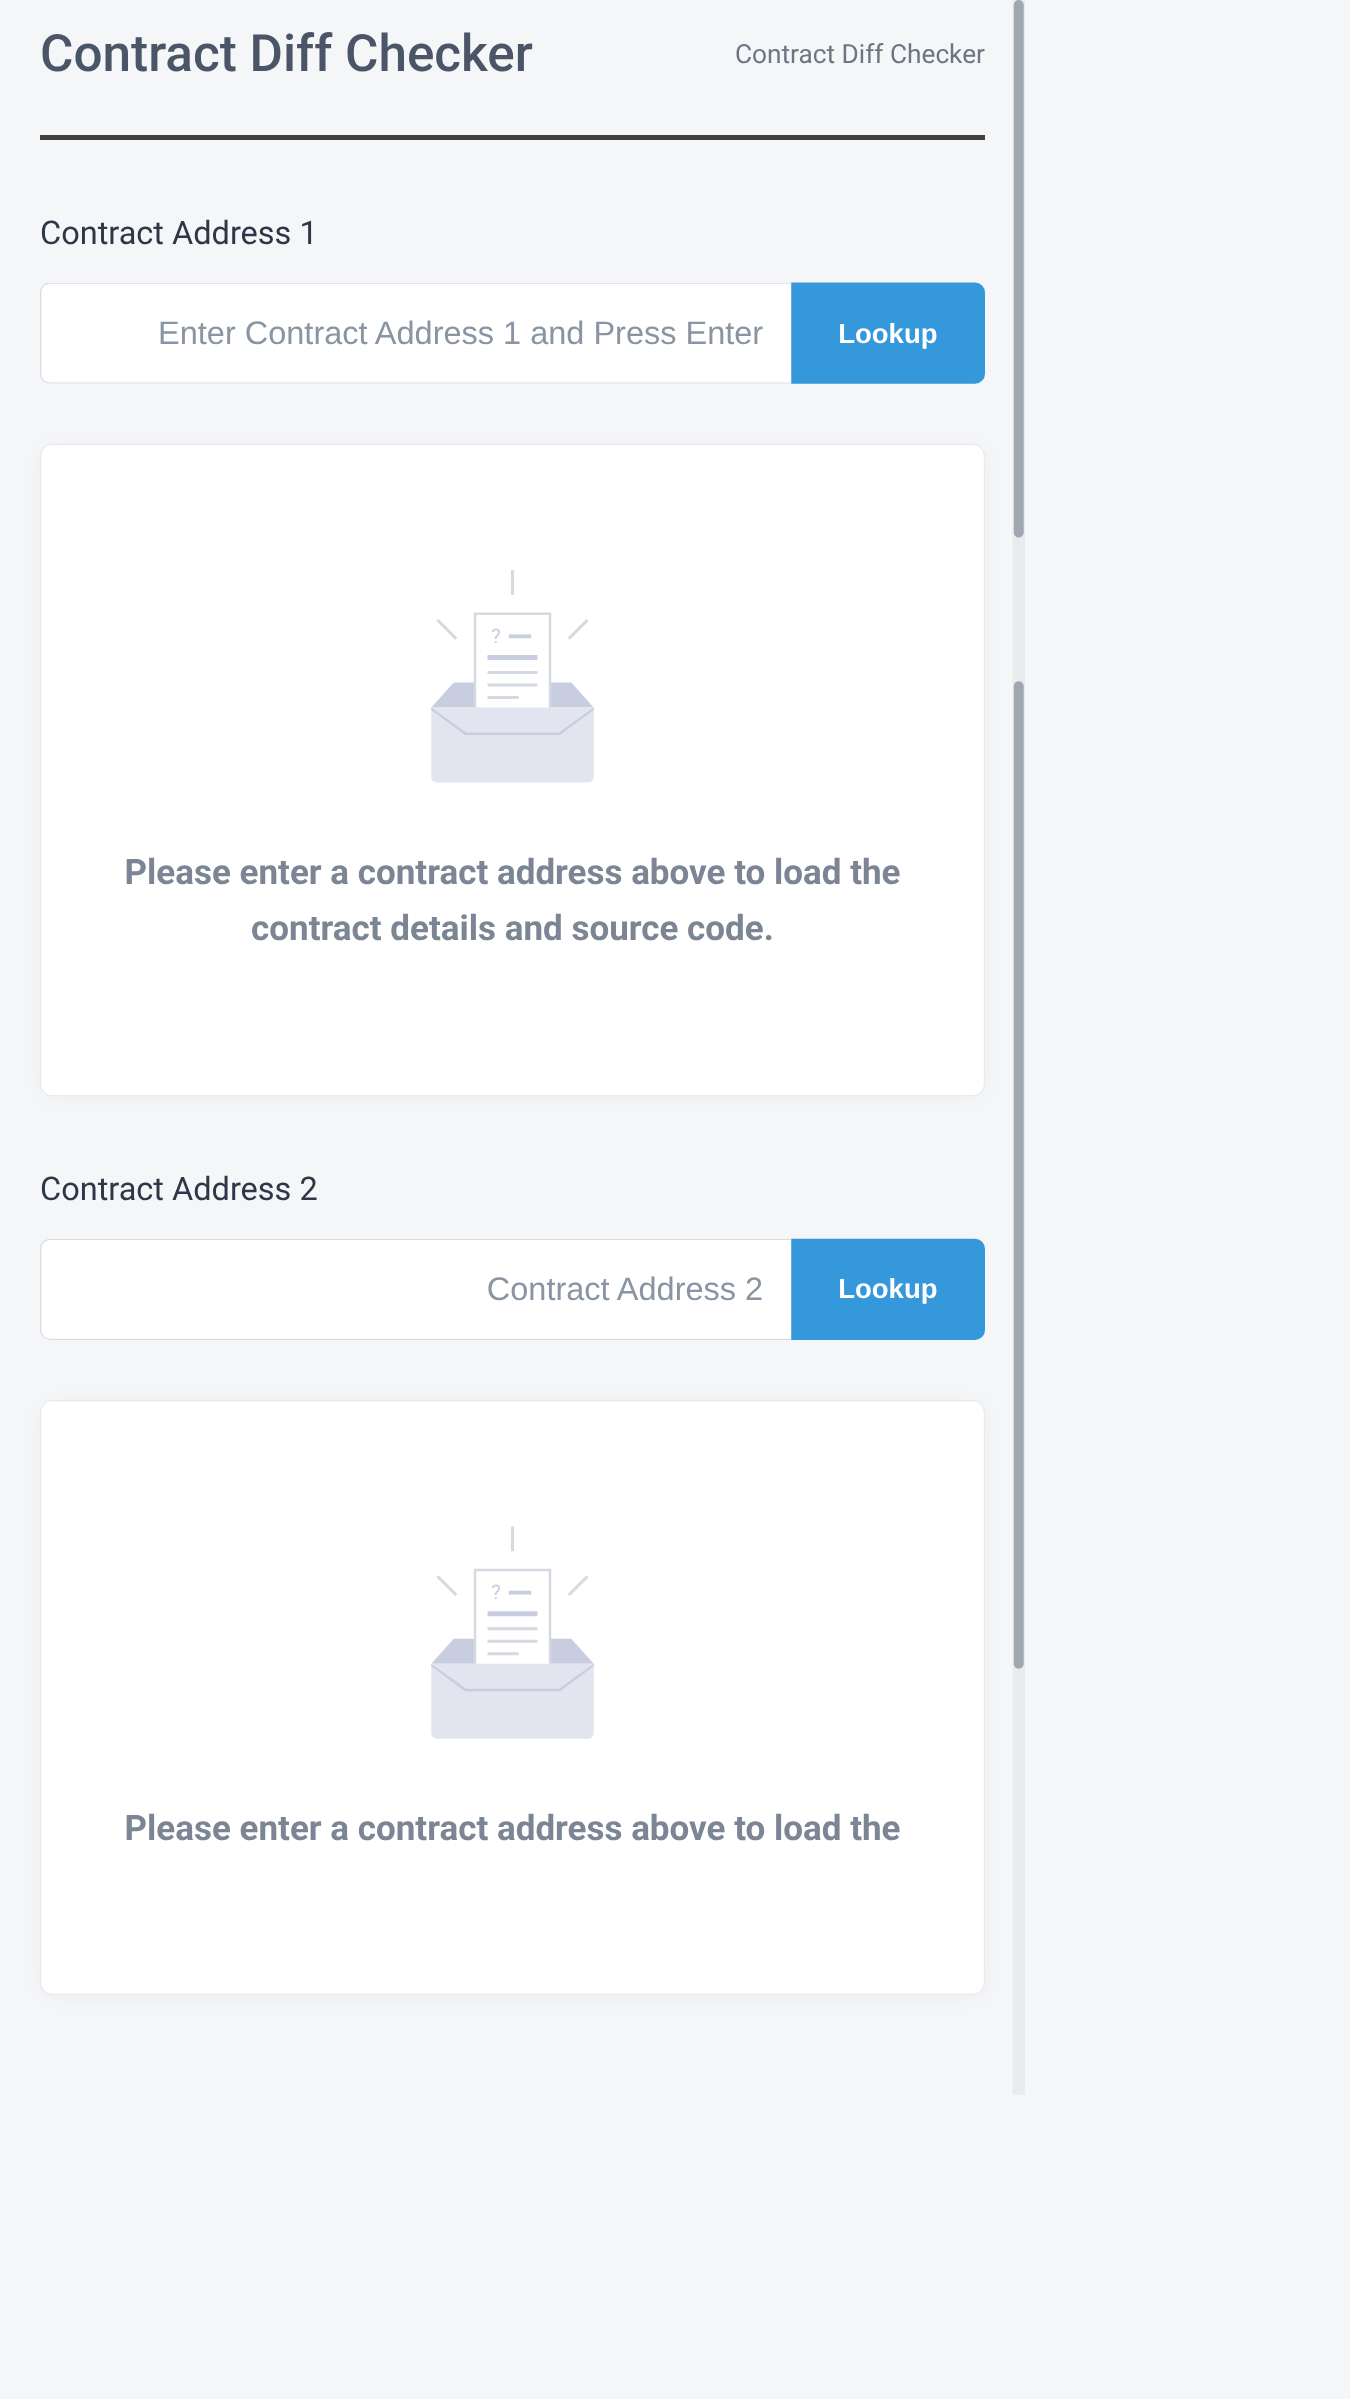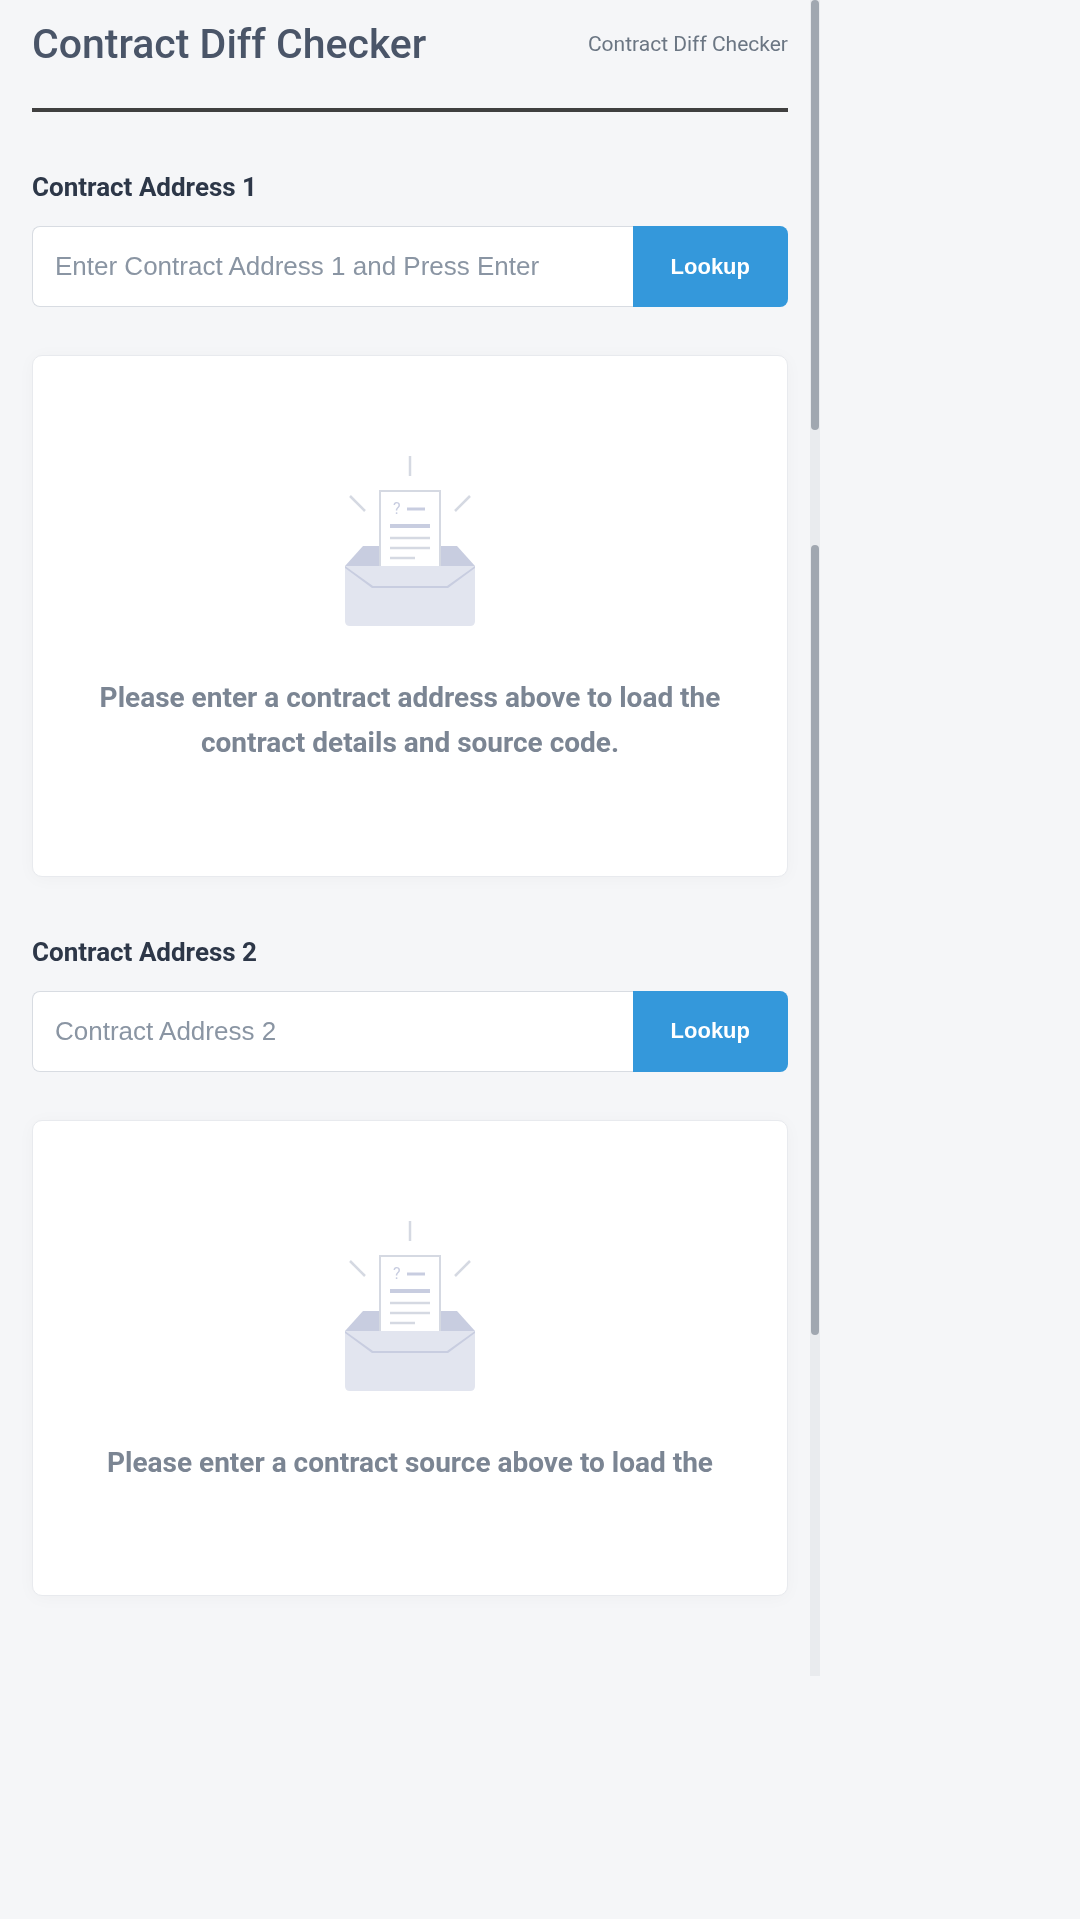--- a/index.html
+++ b/index.html
@@ -36,39 +36,40 @@
     }
     
     .breadcrumb-text {
       font-size: 21px;
       color: #6b7683;
     }
     
     .section-label {
       font-size: 26px;
       color: #2d3748;
-      font-weight: 700;
+      font-weight: 400;
       margin-bottom: 24px;
     }
     
     .input-group {
       display: flex;
       margin-bottom: 48px;
     }
     
     .address-input {
       flex: 1;
       padding: 24px 22px;
       font-size: 26px;
       border: 1px solid #d8dce2;
       border-right: none;
       border-radius: 8px 0 0 8px;
       background: #ffffff;
       color: #4a5568;
       outline: none;
+      text-align: right;
     }
     
     .address-input::placeholder {
       color: #8a95a3;
     }
     
     .lookup-button {
       padding: 24px 38px;
       font-size: 22px;
       font-weight: 600;
@@ -189,21 +190,21 @@
         <text x="68" y="58" font-size="16" fill="#c8cde0">?</text>
         <line x1="82" y1="53" x2="100" y2="53" stroke="#c8cde0" stroke-width="3"></line>
         <line x1="65" y1="70" x2="105" y2="70" stroke="#c8cde0" stroke-width="4"></line>
         <line x1="65" y1="82" x2="105" y2="82" stroke="#d5d9e2" stroke-width="2.5"></line>
         <line x1="65" y1="92" x2="105" y2="92" stroke="#d5d9e2" stroke-width="2.5"></line>
         <line x1="65" y1="102" x2="90" y2="102" stroke="#d5d9e2" stroke-width="2.5"></line>
         <path d="M 20 110 L 150 110 L 150 165 Q 150 170 145 170 L 25 170 Q 20 170 20 165 Z" fill="#e2e5ef"></path>
         <path d="M 20 110 L 48 130 L 122 130 L 150 110 L 150 112 L 123 132 L 47 132 L 20 112 Z" fill="#c8cde0"></path>
       </svg>
     </div>
-    <div class="empty-text">Please enter a contract source above to load the</div>
+    <div class="empty-text">Please enter a contract address above to load the</div>
   </div>
 
 </div>
 
 <div class="scrollbar-track">
   <div class="scrollbar-thumb top"></div>
   <div class="scrollbar-thumb bottom"></div>
 </div>
 
 </body></html>

